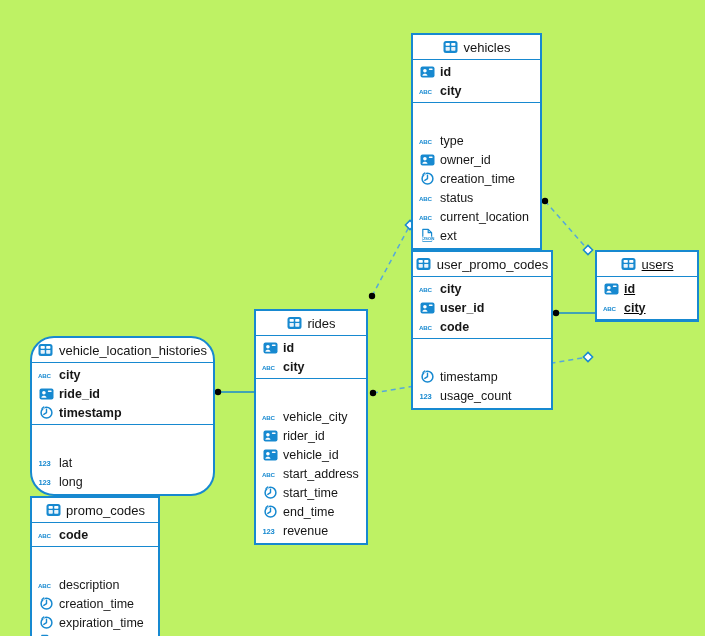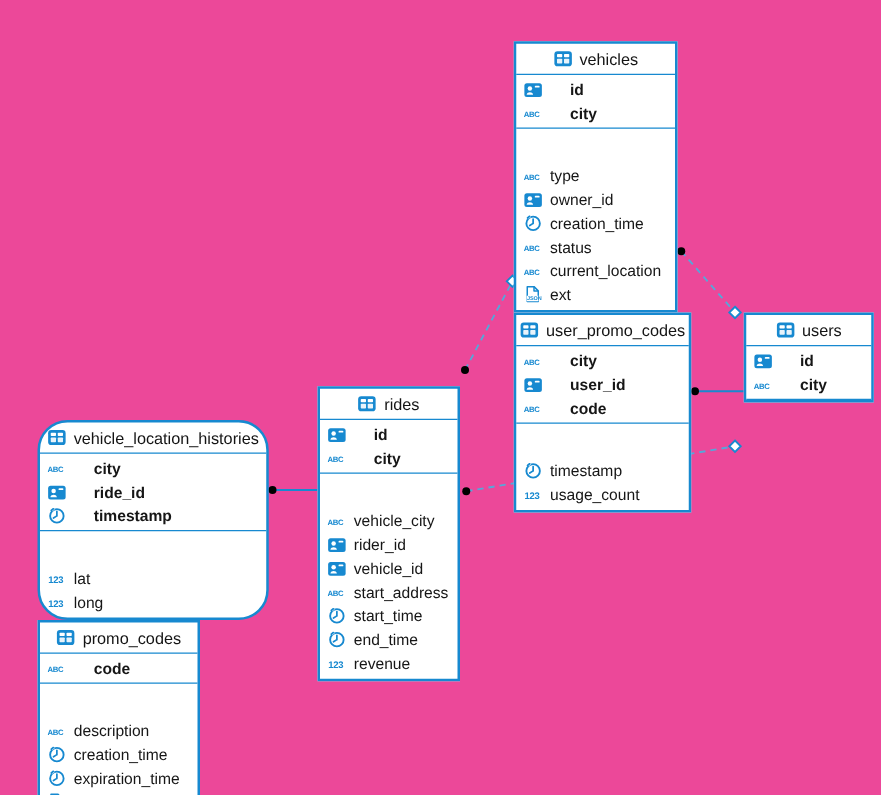--- a/index.html
+++ b/index.html
@@ -1,39 +1,39 @@
 <!DOCTYPE html>
 <html style="--accent: #1789d0;"><head>
 <meta charset="utf-8">
 <style>
   html,body{margin:0;padding:0;background:#fff;}
   #canvas{
-    position:relative;width:705px;height:636px;background:#ec4899;overflow:hidden;
+    position:relative;width:705px;height:636px;background:#bef264;overflow:hidden;
     font-family:"Liberation Sans","DejaVu Sans",sans-serif;
     -webkit-font-smoothing:antialiased;
   }
   #wires{position:absolute;left:0;top:0;width:705px;height:636px;z-index:0;}
   .entity{
     position:absolute;box-sizing:border-box;background:#fff;
     border:2px solid var(--accent);z-index:1;
   }
   .ehead{
     height:24px;display:flex;align-items:center;justify-content:center;gap:5px;
     border-bottom:1.5px solid var(--accent);
   }
   .etitle{font-size:13px;color:#141414;}
   .esec{padding:2px 0;}
   .esec.keys{border-bottom:1.5px solid var(--accent);}
   .esec.flds{padding-bottom:3px;margin-top:26px;}
   .row{
     height:19px;display:flex;align-items:center;gap:5px;padding:0 6px;
     font-size:12.5px;color:#161616;white-space:nowrap;
   }
-  .row.key .fname{font-weight:bold;margin-left:16px;}
-  .icon{width:16px;height:14px;display:inline-flex;align-items:center;justify-content:flex-start;flex:none;}
+  .row.key .fname{font-weight:bold;}
+  .icon{width:16px;height:14px;display:inline-flex;align-items:center;justify-content:center;flex:none;}
   .icon svg{display:block;}
 </style>
 </head>
 <body>
 
 <div id="canvas">
   <svg id="wires" xmlns="http://www.w3.org/2000/svg">
       <g>
         <line x1="218" y1="392" x2="254" y2="392" stroke="#1789d0" stroke-width="1.5"></line>
         <circle cx="218" cy="392" r="3.2" fill="#000000"></circle>
@@ -210,21 +210,21 @@
         <div class="row ">
     <span class="icon">
             <svg width="16" height="14" viewBox="0 0 16 14">
       <text x="0.5" y="10.3" font-size="7.6" font-weight="600" letter-spacing="-0.2" font-family="'Liberation Sans',sans-serif" fill="#1789d0">123</text>
             </svg>
           </span>
     <span class="fname">usage_count</span>
   </div>
      </div>
     </div>
-    <div class="entity" style="left: 595px; top: 250px; width: 104px;">
+    <div class="entity" style="left: 595px; top: 250px; width: 104px; text-decoration: underline;">
       <div class="ehead">
        <span class="icon">
           <svg width="15" height="14" viewBox="0 0 15 14">
       <rect x="0.5" y="1" width="14" height="12" rx="2.5" fill="#1789d0"></rect>
       <rect x="2.6" y="3.1" width="4.2" height="2.6" rx="0.6" fill="#fff"></rect>
       <rect x="8.2" y="3.1" width="4.2" height="2.6" rx="0.6" fill="#fff"></rect>
       <rect x="2.6" y="7" width="4.2" height="3.7" rx="0.6" fill="#fff" opacity="0.9"></rect>
       <rect x="8.2" y="7" width="4.2" height="3.7" rx="0.6" fill="#fff" opacity="0.9"></rect>
           </svg>
         </span>

